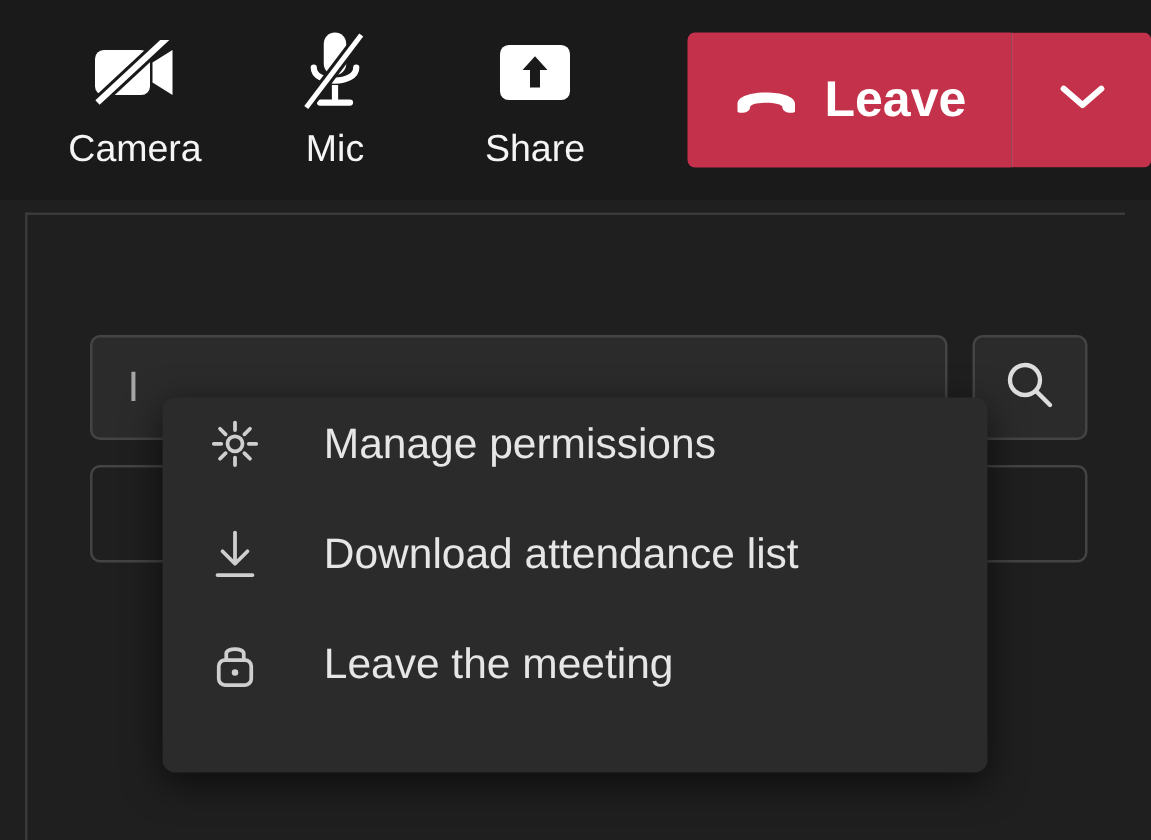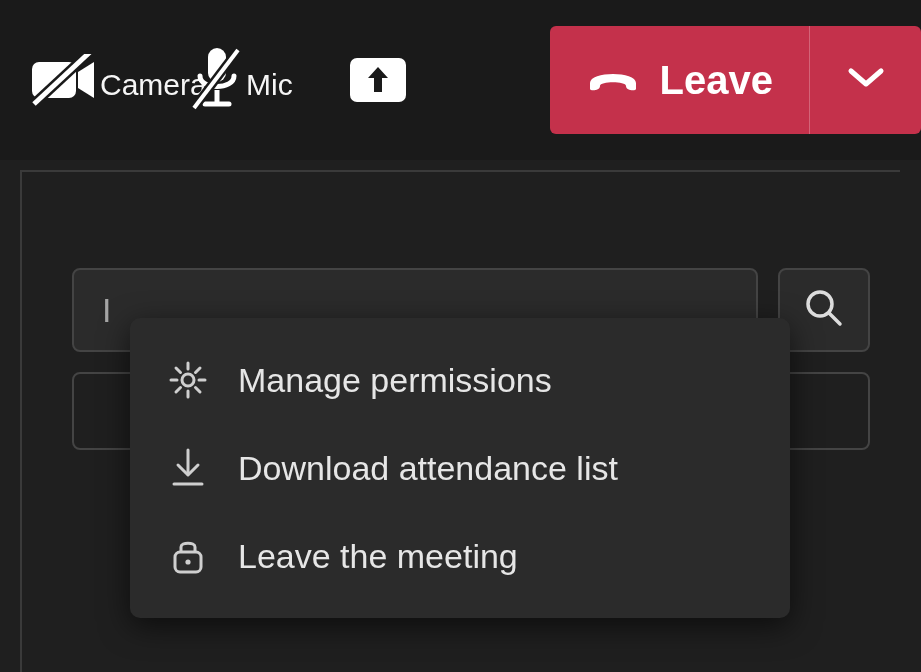--- a/index.html
+++ b/index.html
@@ -13,22 +13,23 @@
     }
     .top-toolbar {
       display: flex;
       align-items: center;
       height: 160px;
       background: #1a1a1a;
       padding-left: 28px;
     }
     .toolbar-btn {
       display: flex;
-      flex-direction: row;
-      align-items: center;
+      flex-direction: column;
+      align-items: center;
+      justify-content: center;
       width: 160px;
       height: 160px;
       color: #fff;
     }
     .toolbar-btn .icon-slot {
       display: flex;
       align-items: center;
       justify-content: center;
       height: 70px;
     }
@@ -148,24 +149,23 @@
       top: 146px;
       left: 108px;
       width: 660px;
       background: #2b2b2b;
       border-radius: 10px;
       padding: 18px 0;
       box-shadow: 0 8px 30px rgba(0,0,0,0.6);
     }
     .menu-item {
       display: flex;
-      align-items: center;
       height: 88px;
       padding: 0 36px;
-      gap: 28px;
+      gap: 49px;
       cursor: pointer;
     }
     .menu-item .mi-icon {
       width: 44px;
       display: flex;
       justify-content: center;
     }
     .menu-item .mi-label {
       font-size: 34px;
       color: #e6e6e6;
@@ -203,20 +203,21 @@
     <div class="label">Mic</div>
   </div>
 
   <div class="toolbar-btn">
     <div class="icon-slot">
       <svg width="60" height="48" viewBox="0 0 60 48" fill="none">
         <rect x="2" y="2" width="56" height="44" rx="7" fill="#fff"></rect>
         <path d="M30 11 L20 22 H26 V36 H34 V22 H40 Z" fill="#1a1a1a"></path>
       </svg>
     </div>
+    <div class="label">Share</div>
   </div>
 
   <div class="leave-group">
     <div class="leave-button">
       <span>
         <svg width="54" height="30" viewBox="0 0 54 30" fill="none">
           <path d="M4 20 C4 8 50 8 50 20 L50 26 C50 28 40 28 40 23 C40 18 14 18 14 23 C14 28 4 28 4 26 Z" fill="#fff"></path>
         </svg>
       </span>
       <span class="leave-text">Leave</span>

